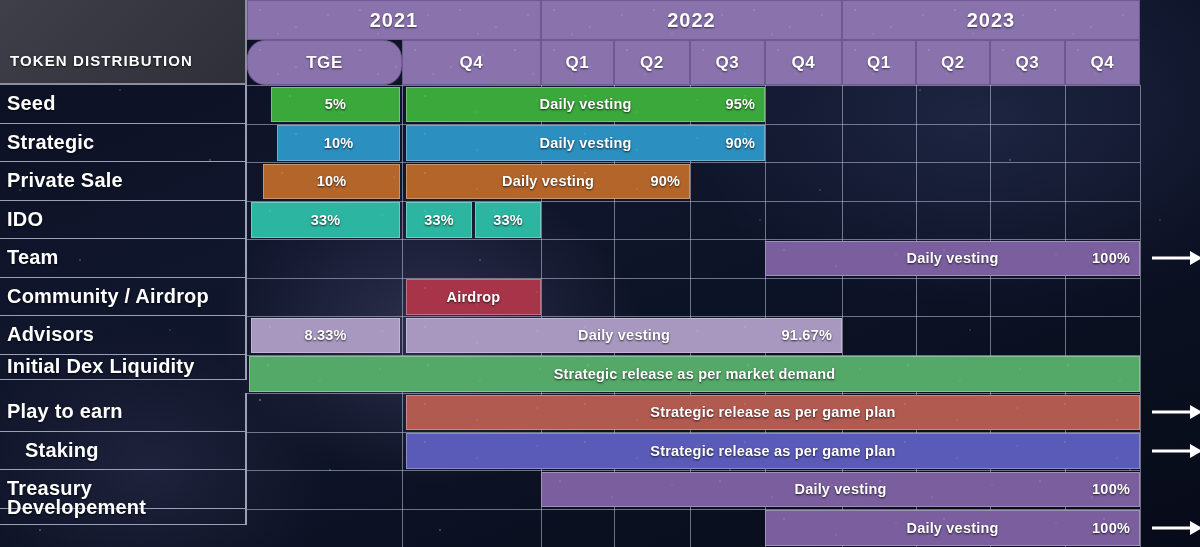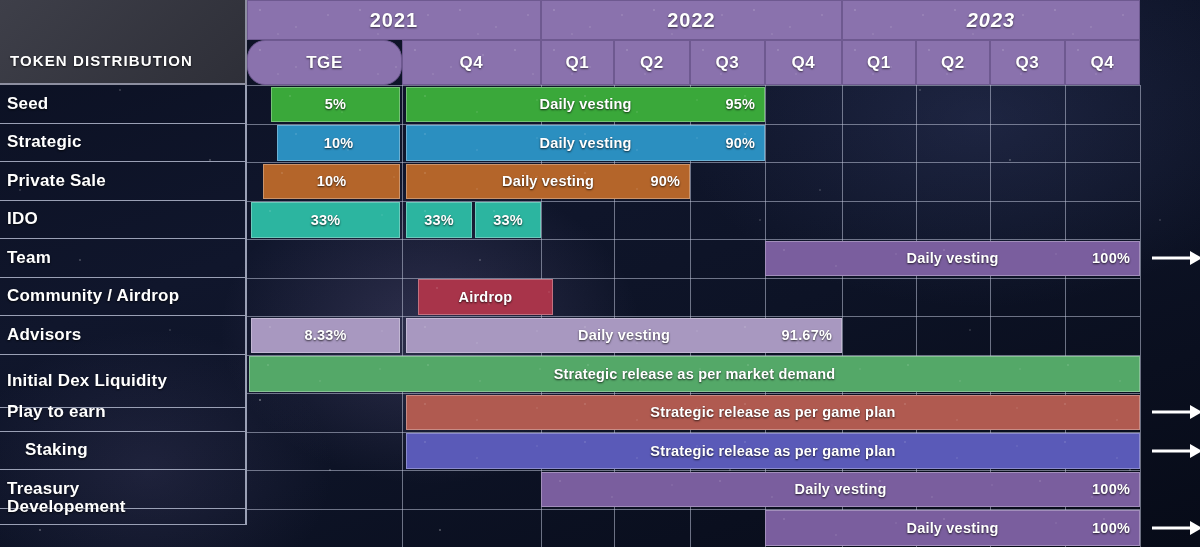--- a/index.html
+++ b/index.html
@@ -76,21 +76,21 @@
       radial-gradient(1px 1px at 30px 33px, rgba(255,255,255,.25), transparent);
     background-size:100px 45px; pointer-events:none;
   }
   
   .rowlabel{
     position:absolute; left:0; width:247px;
     border-bottom:1px solid #9aa0b5;
     border-right:2px solid #9aa0b5;
     display:flex; align-items:center;
   }
-  .rowlabel .t{ font-size:17px; padding-left:7px; }
+  .rowlabel .t{ font-size:20px; padding-left:7px; }
   
   .vline{
     position:absolute; width:1px; background:rgba(190,195,215,.55);
   }
   .hline{
     position:absolute; left:247px; height:1px; background:rgba(190,195,215,.55);
   }
   
   .bar{
     position:absolute;
@@ -129,21 +129,21 @@
   </div>
 
   <div id="years-layer">
       <div class="yearcell" style="left: 247px; width: 294px;">
         <span style="position: relative; z-index: 2; text-align: center;">2021</span>
       </div>
       <div class="yearcell" style="left: 541px; width: 301px;">
         <span style="position: relative; z-index: 2;">2022</span>
       </div>
       <div class="yearcell" style="left: 842px; width: 298px;">
-        <span style="position: relative; z-index: 2; font-style: italic;">2023</span>
+        <span style="position: relative; z-index: 2;">2023</span>
       </div>
     </div>
   <div id="quarters-layer">
       <div class="qcell" style="left: 247px; width: 155px; border-radius: 18px;">
         <span style="position: relative; z-index: 2;">TGE</span>
       </div>
       <div class="qcell" style="left: 402px; width: 139px;">
         <span style="position: relative; z-index: 2;">Q4</span>
       </div>
       <div class="qcell" style="left: 541px; width: 73px;">
@@ -186,21 +186,21 @@
       </div>
       <div class="rowlabel" style="top: 239px; height: 38.5px;">
         <span class="lbl t">Team</span>
       </div>
       <div class="rowlabel" style="top: 277.5px; height: 38.5px;">
         <span class="lbl t">Community / Airdrop</span>
       </div>
       <div class="rowlabel" style="top: 316px; height: 38.5px;">
         <span class="lbl t">Advisors</span>
       </div>
-      <div class="rowlabel" style="top: 354.5px; height: 53px; align-items: center;">
+      <div class="rowlabel" style="top: 354.5px; height: 25px; align-items: center;">
         <span class="lbl t">Initial Dex Liquidity</span>
       </div>
       <div class="rowlabel" style="top: 393px; height: 38.5px;">
         <span class="lbl t">Play to earn</span>
       </div>
       <div class="rowlabel" style="top: 431.5px; height: 38.5px; padding-left: 18px;">
         <span class="lbl t">Staking</span>
       </div>
       <div class="rowlabel" style="top: 470px; height: 38.5px;">
         <span class="lbl t">Treasury</span>
@@ -271,21 +271,21 @@
       </div>
       <div class="bar" style="left: 475px; width: 66px; top: 202px; height: 35.5px; background: rgb(44, 181, 160);">
         <div class="spark"></div>
         <span class="lbl t c" style="position: relative; z-index: 2;">33%</span>
       </div>
       <div class="bar" style="left: 765px; width: 375px; top: 240.5px; height: 35.5px; background: rgb(122, 94, 158);">
         <div class="spark"></div>
         <span class="lbl t c" style="position: relative; z-index: 2;">Daily vesting</span>
         <span class="lbl t r" style="z-index: 2;">100%</span>
       </div>
-      <div class="bar" style="left: 406px; width: 135px; top: 279px; height: 35.5px; background: rgb(168, 52, 74); margin-left: 12px;">
+      <div class="bar" style="left: 406px; width: 135px; top: 279px; height: 35.5px; background: rgb(168, 52, 74);">
         <div class="spark"></div>
         <span class="lbl t c" style="position: relative; z-index: 2;">Airdrop</span>
       </div>
       <div class="bar" style="left: 251px; width: 149px; top: 317.5px; height: 35.5px; background: rgb(168, 152, 192);">
         <div class="spark"></div>
         <span class="lbl t c" style="position: relative; z-index: 2;">8.33%</span>
       </div>
       <div class="bar" style="left: 406px; width: 436px; top: 317.5px; height: 35.5px; background: rgb(168, 152, 192);">
         <div class="spark"></div>
         <span class="lbl t c" style="position: relative; z-index: 2;">Daily vesting</span>

